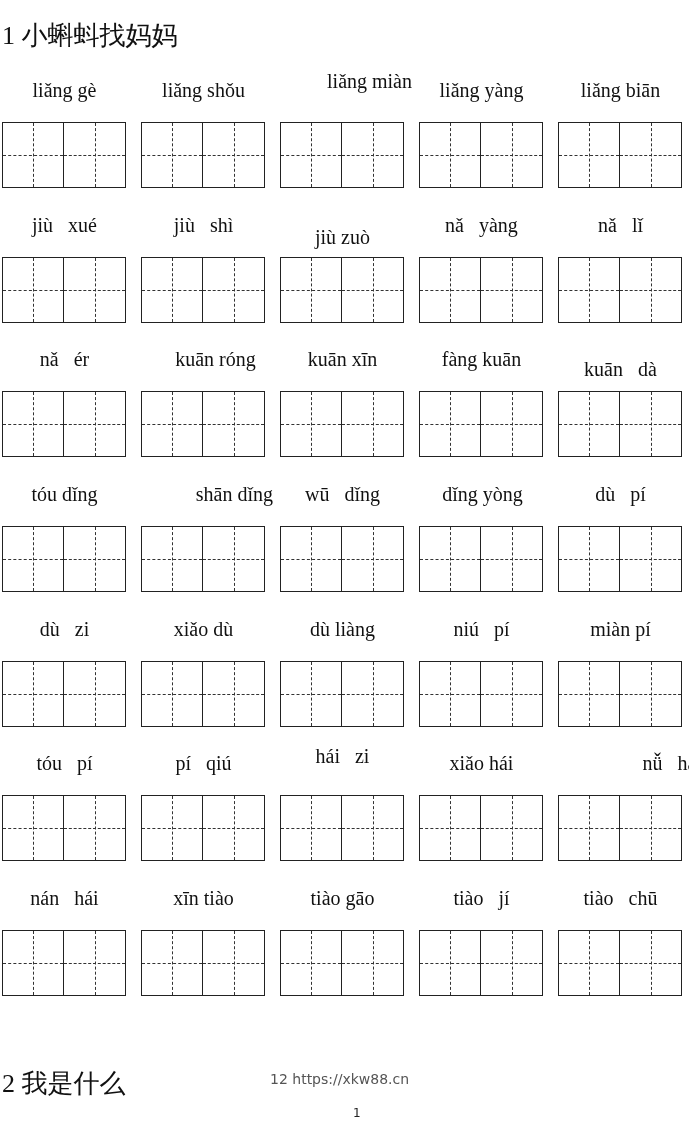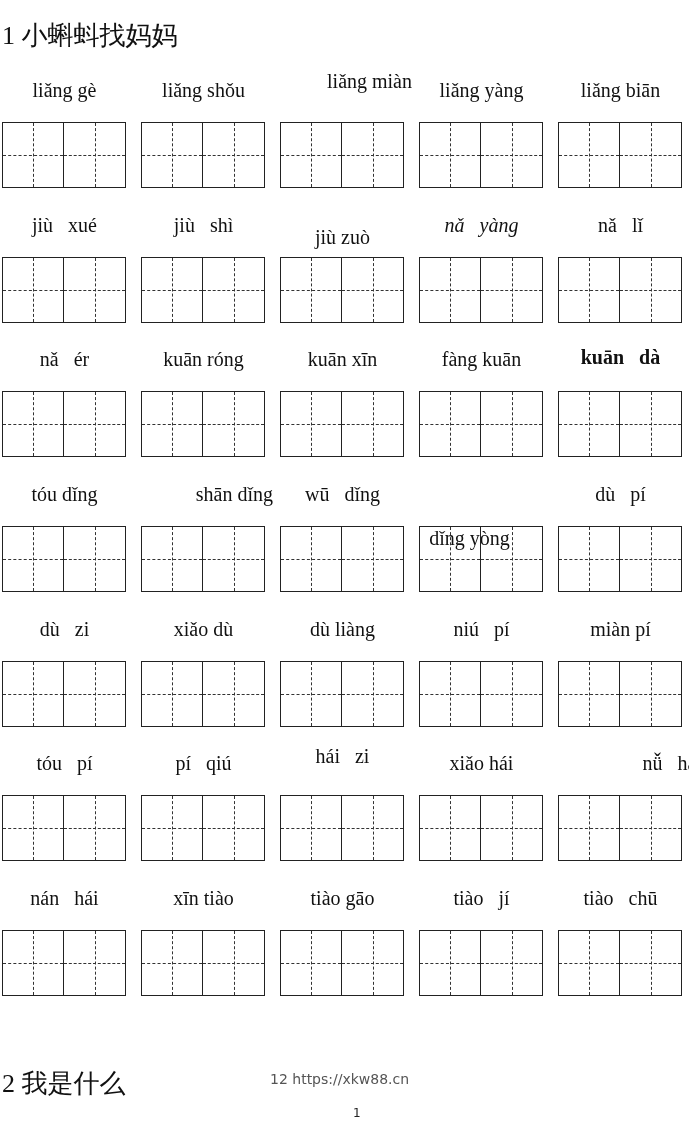--- a/index.html
+++ b/index.html
@@ -103,21 +103,21 @@
     <div class="box" style="left: 280px; top: 257px;">
       <div class="cell left">
         <div class="dash-h"></div>
         <div class="dash-v"></div>
       </div>
       <div class="cell right">
         <div class="dash-h"></div>
         <div class="dash-v"></div>
       </div>
     </div>
-    <div class="pinyin" style="left: 412px; top: 213px; font-style: italic;">nǎ   yàng</div>
+    <div class="pinyin" style="left: 412px; top: 213px;">nǎ   yàng</div>
     <div class="box" style="left: 419px; top: 257px;">
       <div class="cell left">
         <div class="dash-h"></div>
         <div class="dash-v"></div>
       </div>
       <div class="cell right">
         <div class="dash-h"></div>
         <div class="dash-v"></div>
       </div>
     </div>
@@ -136,21 +136,21 @@
     <div class="box" style="left: 2px; top: 391px;">
       <div class="cell left">
         <div class="dash-h"></div>
         <div class="dash-v"></div>
       </div>
       <div class="cell right">
         <div class="dash-h"></div>
         <div class="dash-v"></div>
       </div>
     </div>
-    <div class="pinyin" style="left: 134px; top: 347px;">kuān róng</div>
+    <div class="pinyin" style="left: 146px; top: 347px;">kuān róng</div>
     <div class="box" style="left: 141px; top: 391px;">
       <div class="cell left">
         <div class="dash-h"></div>
         <div class="dash-v"></div>
       </div>
       <div class="cell right">
         <div class="dash-h"></div>
         <div class="dash-v"></div>
       </div>
     </div>
@@ -169,21 +169,21 @@
     <div class="box" style="left: 419px; top: 391px;">
       <div class="cell left">
         <div class="dash-h"></div>
         <div class="dash-v"></div>
       </div>
       <div class="cell right">
         <div class="dash-h"></div>
         <div class="dash-v"></div>
       </div>
     </div>
-    <div class="pinyin" style="left: 551px; top: 345px; font-weight: bold;">kuān   dà</div>
+    <div class="pinyin" style="left: 551px; top: 357px;">kuān   dà</div>
     <div class="box" style="left: 558px; top: 391px;">
       <div class="cell left">
         <div class="dash-h"></div>
         <div class="dash-v"></div>
       </div>
       <div class="cell right">
         <div class="dash-h"></div>
         <div class="dash-v"></div>
       </div>
     </div>
@@ -213,21 +213,21 @@
     <div class="box" style="left: 280px; top: 526px;">
       <div class="cell left">
         <div class="dash-h"></div>
         <div class="dash-v"></div>
       </div>
       <div class="cell right">
         <div class="dash-h"></div>
         <div class="dash-v"></div>
       </div>
     </div>
-    <div class="pinyin" style="left: 400px; top: 482px; margin-top: 44px;">dǐng yòng</div>
+    <div class="pinyin" style="left: 413px; top: 482px;">dǐng yòng</div>
     <div class="box" style="left: 419px; top: 526px;">
       <div class="cell left">
         <div class="dash-h"></div>
         <div class="dash-v"></div>
       </div>
       <div class="cell right">
         <div class="dash-h"></div>
         <div class="dash-v"></div>
       </div>
     </div>

